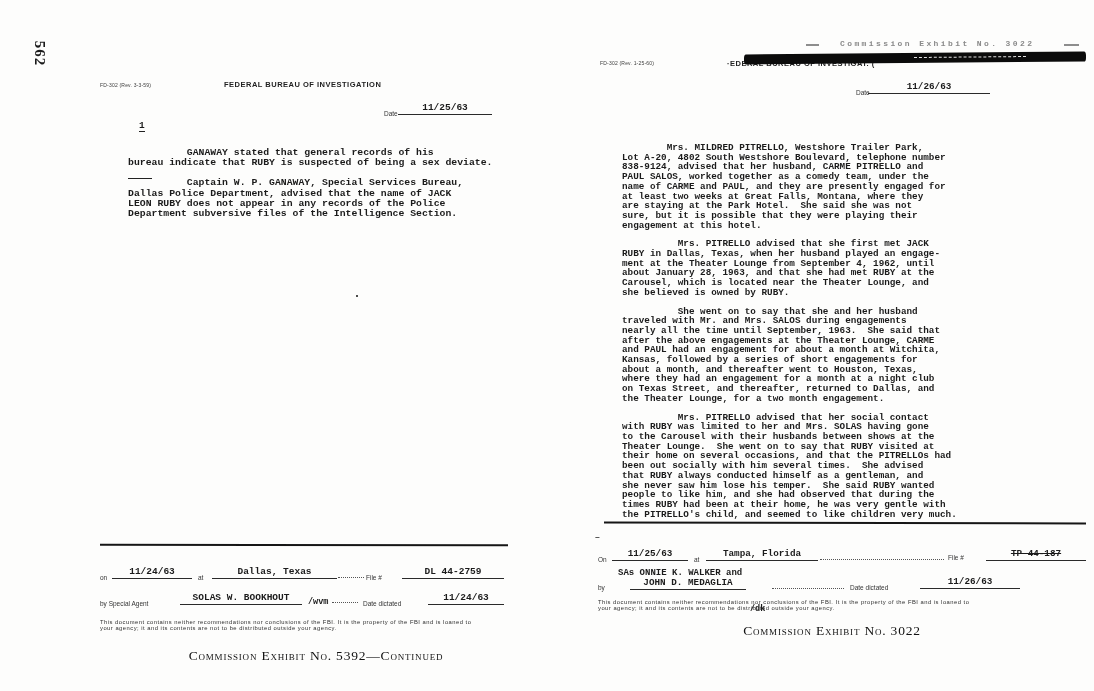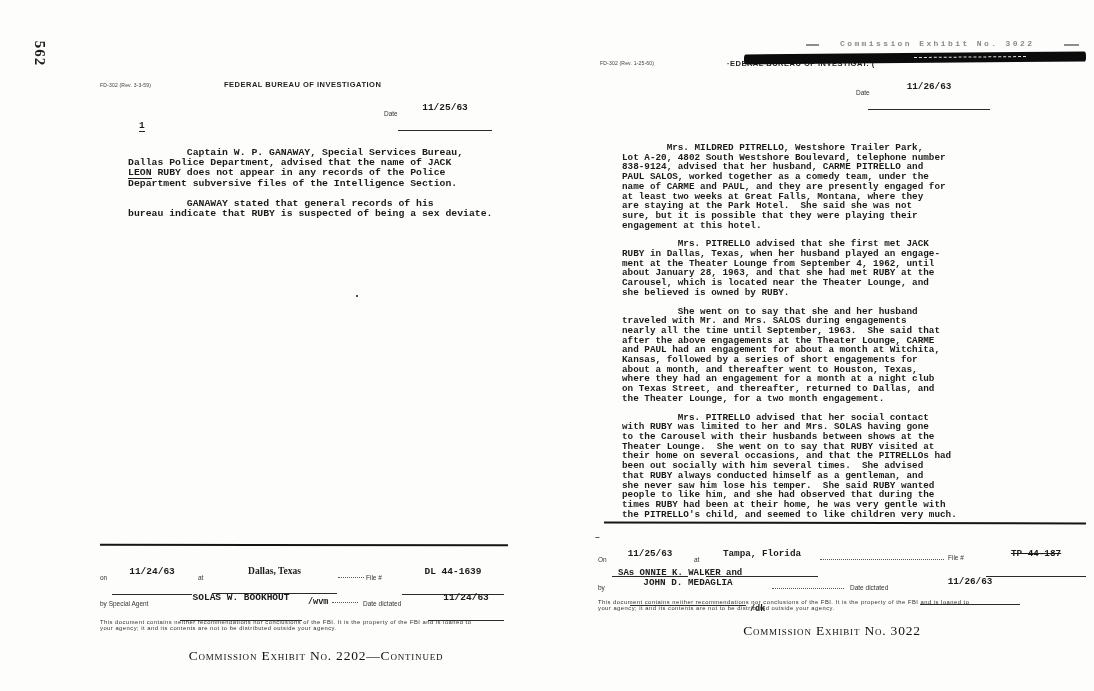--- a/index.html
+++ b/index.html
@@ -9,21 +9,21 @@
     font-family:"Liberation Sans",sans-serif;
   }
   .abs{position:absolute;}
   .mono{font-family:"Liberation Mono","DejaVu Sans Mono",monospace;font-weight:700;}
   .para{white-space:pre;margin:0;}
   .doc-left .para{font-size:9.8px;line-height:10.2px;margin-bottom:10px;}
   .doc-right .para{font-size:9.3px;line-height:9.7px;margin-bottom:9px;}
   .tiny{font-size:5px;color:#3a3a3a;letter-spacing:.2px;}
   .agency{font-size:7.5px;font-weight:bold;letter-spacing:.5px;color:#222;}
   .lbl{font-size:6.5px;color:#333;}
-  .ufield{display:inline-block;border-bottom:1px solid #2a2a2a;text-align:center;font-size:9.3px;padding-bottom:17px;}
+  .ufield{display:inline-block;border-bottom:1px solid #2a2a2a;text-align:center;font-size:9.3px;padding-bottom:1px;}
   .doc-left .ufield{font-size:9.5px;}
   .dotfill{display:inline-block;border-bottom:1px dotted #555;height:8px;}
   .strike{text-decoration:line-through;}
   .disclaimer{font-size:5.8px;line-height:6.4px;letter-spacing:.5px;color:#2e2e2e;white-space:pre-line;}
   .caption{
     font-family:"Liberation Serif","DejaVu Serif",serif;
     font-variant:small-caps;font-size:13.5px;letter-spacing:.8px;
     text-align:center;color:#111;
   }
   .rule{background:#161616;}
@@ -48,52 +48,52 @@
   <section class="doc-left">
     <div class="abs tiny" style="left:100px;top:82px;">FD-302 (Rev. 3-3-59)</div>
     <div class="abs agency" style="left:224px;top:80px;">FEDERAL BUREAU OF INVESTIGATION</div>
 
     <span class="abs lbl" style="left:384px;top:110px;">Date</span>
     <span class="abs ufield mono" style="left:398px;top:102px;width:94px;">11/25/63</span>
 
     <span class="abs mono pgmark" style="left:139px;top:120px;">1</span>
 
     <div class="abs mono" style="left:128px;top:148px;width:390px;">
+      <p class="para">          GANAWAY stated that general records of his
+bureau indicate that RUBY is suspected of being a sex deviate.</p>
       <p class="para">          Captain W. P. GANAWAY, Special Services Bureau,
 Dallas Police Department, advised that the name of JACK
 LEON RUBY does not appear in any records of the Police
 Department subversive files of the Intelligence Section.</p>
-      <p class="para">          GANAWAY stated that general records of his
-bureau indicate that RUBY is suspected of being a sex deviate.</p>
     </div>
 
     <div class="abs underline-mark" style="left:128px;top:178px;width:24px;"></div>
     <div class="abs artifact-dot" style="left:356px;top:295px;"></div>
 
     <div class="abs rule" style="left:100px;top:544px;width:408px;height:2px;transform:rotate(.1deg);"></div>
 
     <span class="abs lbl" style="left:100px;top:574px;">on</span>
     <span class="abs ufield mono" style="left:112px;top:566px;width:80px;">11/24/63</span>
     <span class="abs lbl" style="left:198px;top:574px;">at</span>
-    <span class="abs ufield mono" style="left:212px;top:566px;width:125px;font-family:Liberation Serif, serif;">Dallas, Texas</span>
+    <span class="abs ufield mono" style="left:212px;top:566px;width:125px;">Dallas, Texas</span>
     <span class="abs dotfill" style="left:338px;top:569px;width:26px;"></span>
     <span class="abs lbl" style="left:366px;top:574px;">File #</span>
-    <span class="abs ufield mono" style="left:402px;top:566px;width:102px;">DL 44-1639</span>
+    <span class="abs ufield mono" style="left:402px;top:566px;width:102px;">DL 44-2759</span>
 
     <span class="abs lbl" style="left:100px;top:600px;">by Special Agent</span>
     <span class="abs ufield mono" style="left:180px;top:592px;width:122px;">SOLAS W. BOOKHOUT</span>
     <span class="abs mono" style="left:308px;top:597px;font-size:8.5px;">/wvm</span>
     <span class="abs dotfill" style="left:332px;top:594px;width:26px;"></span>
     <span class="abs lbl" style="left:363px;top:600px;">Date dictated</span>
     <span class="abs ufield mono" style="left:428px;top:592px;width:76px;">11/24/63</span>
 
     <div class="abs disclaimer" style="left:100px;top:619px;width:414px;">This document contains neither recommendations nor conclusions of the FBI.  It is the property of the FBI  and is loaned to
 your agency; it and its contents are not to be distributed outside your agency.</div>
 
-    <div class="abs caption" style="left:170px;top:648px;width:292px;">Commission Exhibit No. 2202—Continued</div>
+    <div class="abs caption" style="left:170px;top:648px;width:292px;">Commission Exhibit No. 5392—Continued</div>
   </section>
 
   <section class="doc-right">
 
     <div class="abs stamp-dash" style="left:806px;top:44px;width:13px;"></div>
     <div class="abs mono stamp-text" style="left:840px;top:39px;">Commission Exhibit No. 3022</div>
     <div class="abs stamp-dash" style="left:1064px;top:44px;width:15px;"></div>
 
     <div class="abs tiny" style="left:600px;top:60px;">FD-302 (Rev. 1-25-60)</div>
     <div class="abs agency" style="left:727px;top:59px;">·EDERAL BUREAU OF INVESTIGAT.  (</div>

